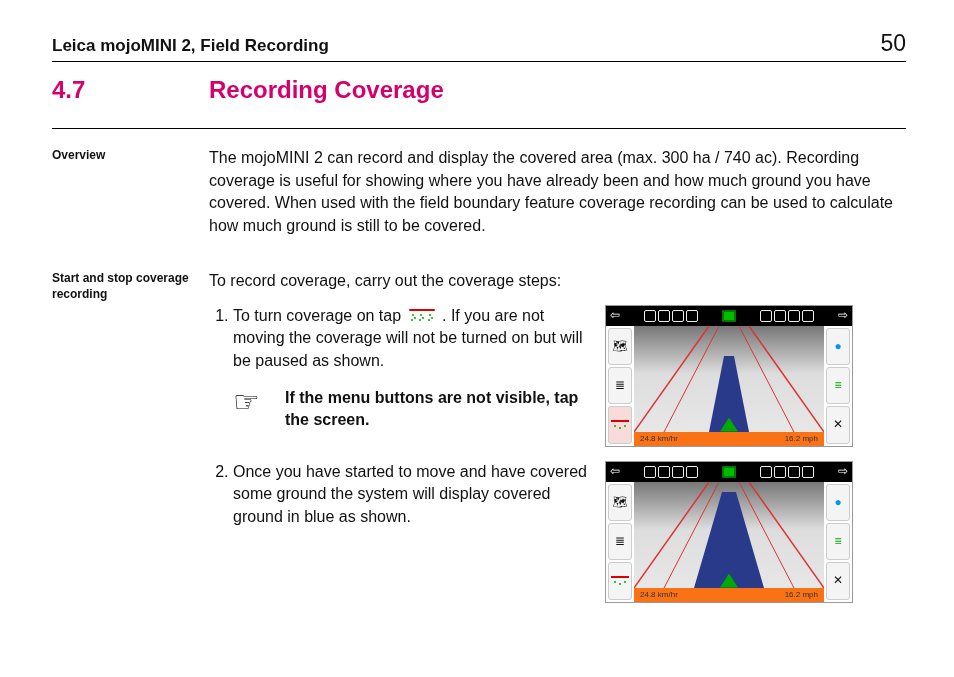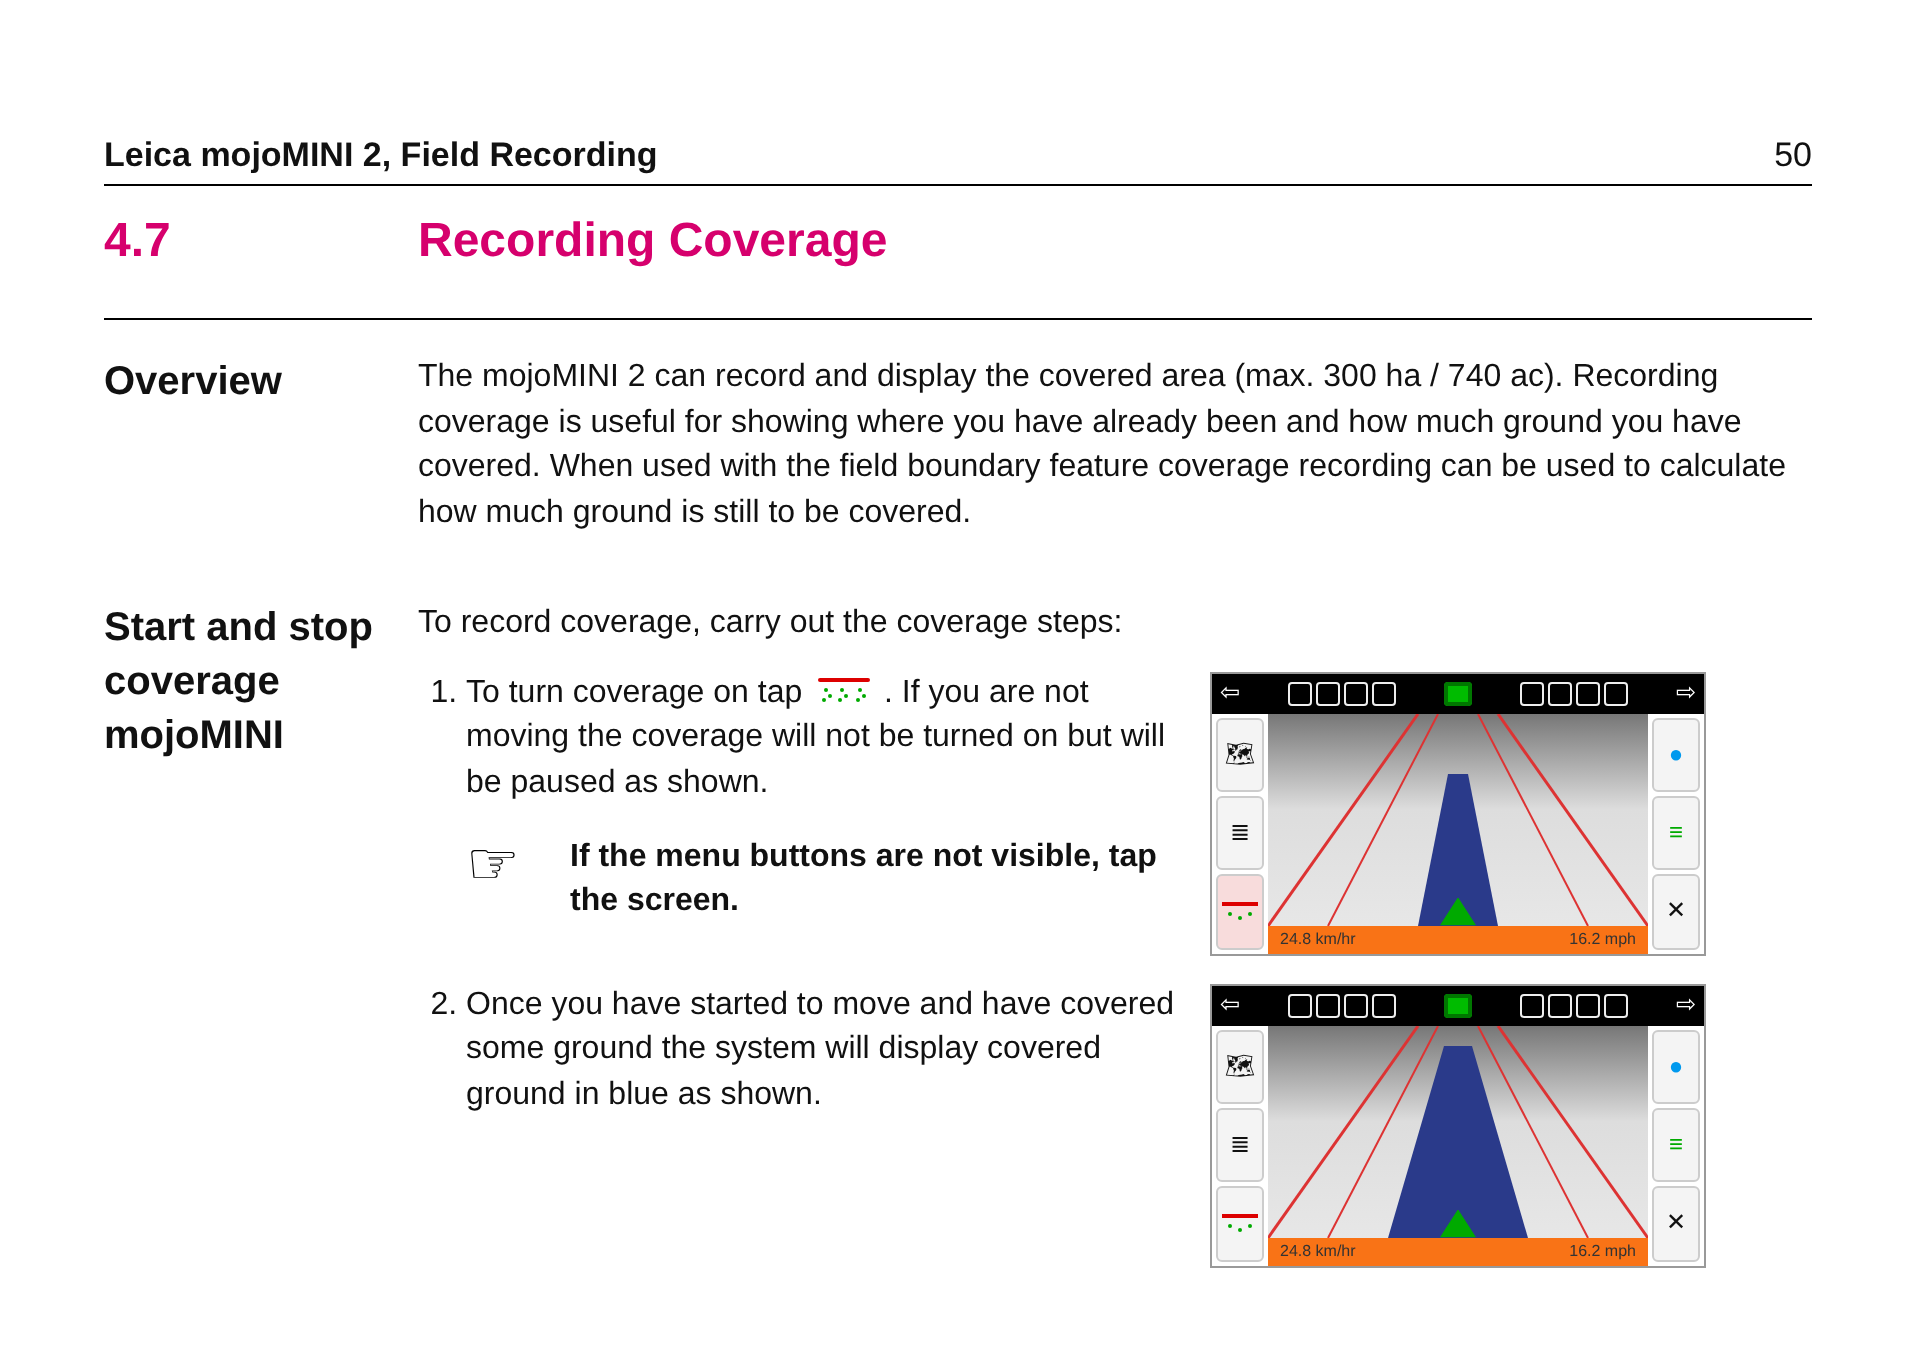--- a/index.html
+++ b/index.html
@@ -23,22 +23,21 @@
     align-items: baseline;
     border-bottom: 1px solid #000;
     padding-bottom: 4px;
     margin-bottom: 14px;
   }
   .hdr-title {
     font-weight: 700;
     font-size: 17px;
   }
   .hdr-page {
-    font-size: 17px;
-    margin-top: 38px;
+    font-size: 23px;
   }
   .sec-head {
     display: flex;
     align-items: baseline;
     border-bottom: 1px solid #000;
     padding-bottom: 24px;
     margin-bottom: 18px;
   }
   .sec-num {
     color: #d6006d;
@@ -52,21 +51,21 @@
     font-weight: 700;
   }
   .row {
     display: flex;
     align-items: flex-start;
     margin-bottom: 22px;
   }
   .side-label {
     width: 157px;
     font-weight: 700;
-    font-size: 20px;
+    font-size: 12px;
     line-height: 1.35;
     flex: 0 0 157px;
   }
   .body-col {
     flex: 1 1 auto;
     font-size: 16px;
     line-height: 1.42;
   }
   .body-col p { margin: 0 0 10px 0; }
   ol.steps {
@@ -180,21 +179,21 @@
   </div>
 
   <div class="row">
     <div class="side-label">Overview</div>
     <div class="body-col">
       <p>The mojoMINI 2 can record and display the covered area (max. 300 ha / 740 ac). Recording coverage is useful for showing where you have already been and how much ground you have covered. When used with the field boundary feature coverage recording can be used to calculate how much ground is still to be covered.</p>
     </div>
   </div>
 
   <div class="row">
-    <div class="side-label">Start and stop coverage mojoMINI</div>
+    <div class="side-label">Start and stop coverage recording</div>
     <div class="body-col">
       <p>To record coverage, carry out the coverage steps:</p>
 
       <ol class="steps">
 
         <li>
           <div class="step-body">
             <div class="step-text">
               <span>To turn coverage on tap </span>
               <span class="coverage-icon">

